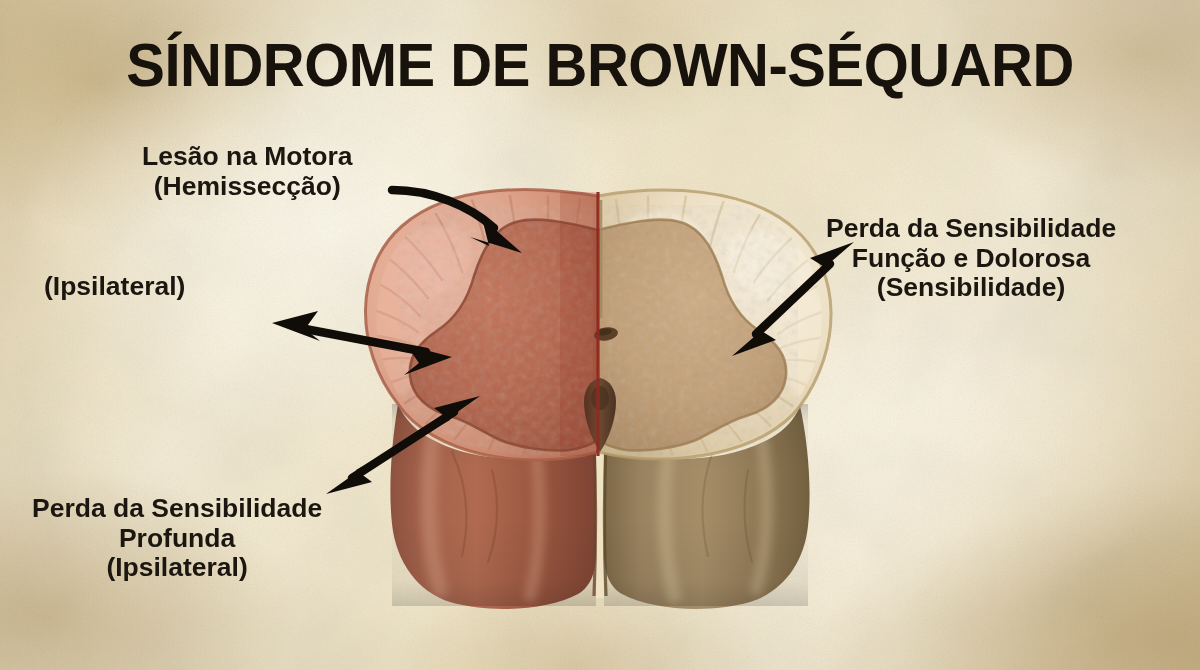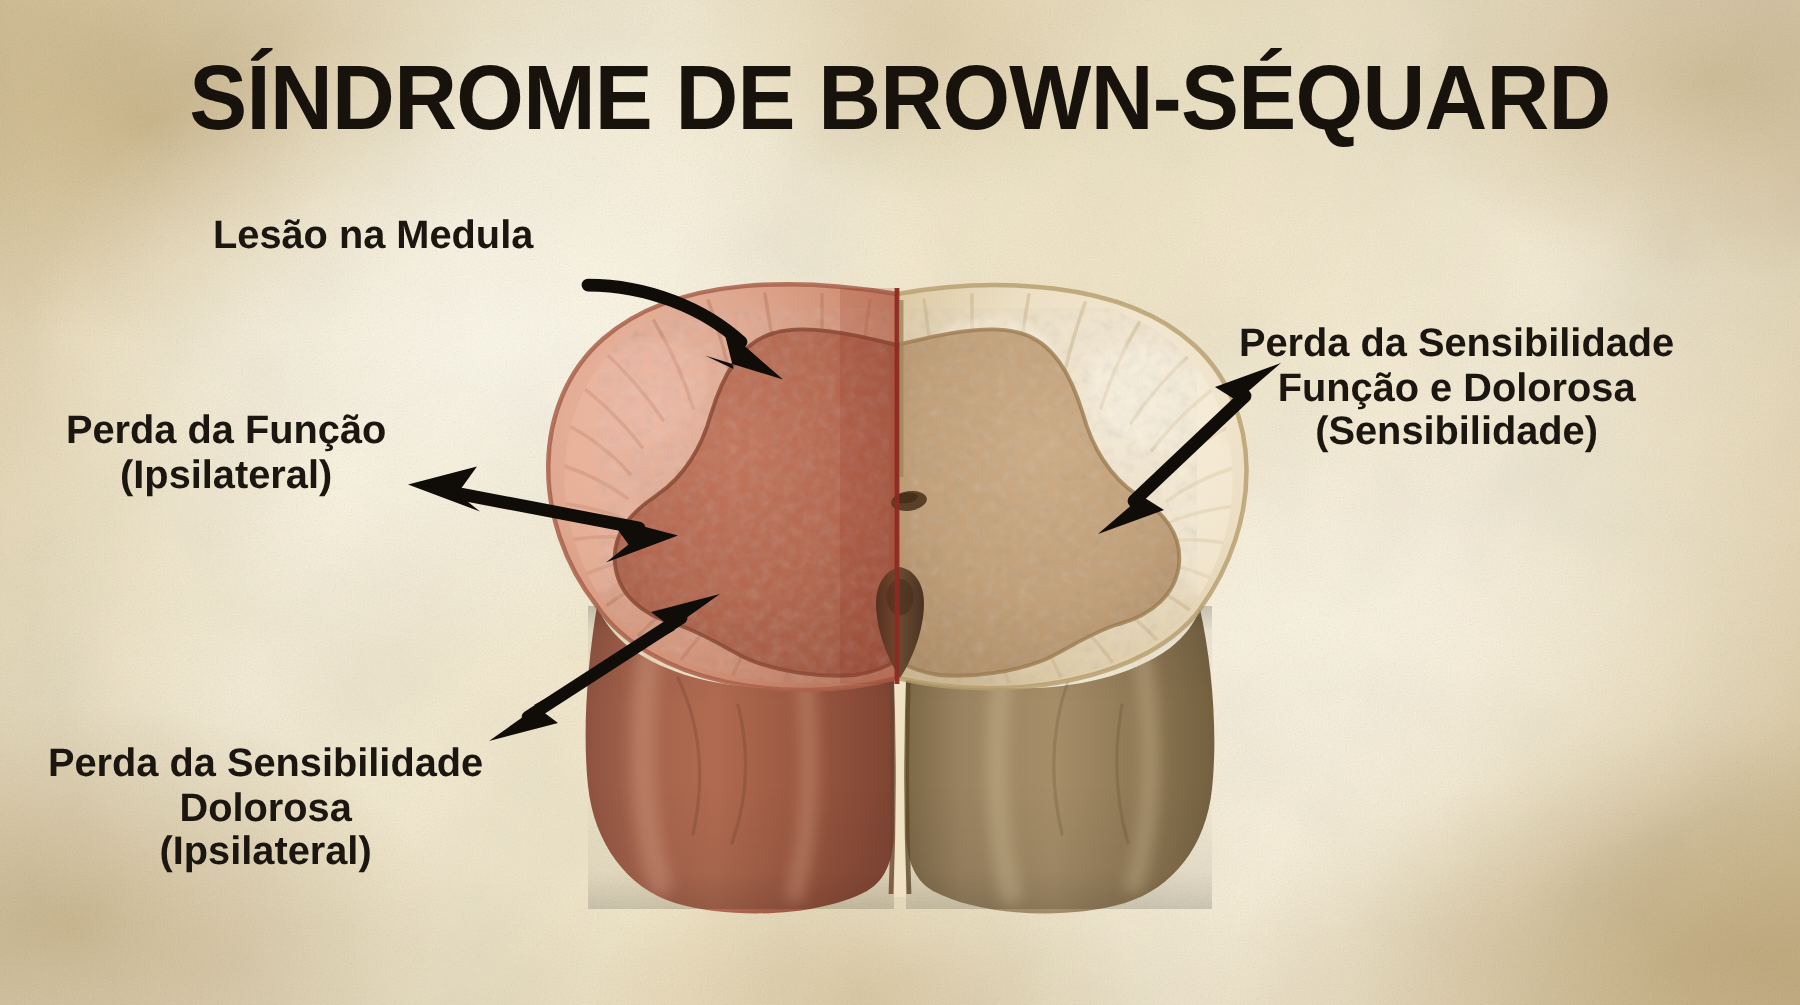--- a/index.html
+++ b/index.html
@@ -383,31 +383,31 @@
         <path d="M756,334 L830,264" stroke="#100c08" stroke-width="8.5" stroke-linecap="round" fill="none"></path>
         <path d="M732,356 L776,340 L760,330 L776,318 Z"></path>
         <path d="M854,242 L810,258 L826,268 L810,280 Z"></path>
       </g>
     </g>
   </svg>
 
   <div id="title">SÍNDROME DE BROWN-SÉQUARD</div>
 
   <div class="label" id="lbl-lesion">
-    <div>Lesão na Medula</div>
+    <div>Lesão na Motora</div>
+    <div>(Hemissecção)</div>
   </div>
 
   <div class="label" id="lbl-motor">
-    <div>Perda da Função</div>
     <div>(Ipsilateral)</div>
   </div>
 
   <div class="label" id="lbl-deep">
     <div>Perda da Sensibilidade</div>
-    <div>Dolorosa</div>
+    <div>Profunda</div>
     <div>(Ipsilateral)</div>
   </div>
 
   <div class="label" id="lbl-thermal">
     <div>Perda da Sensibilidade</div>
     <div>Função e Dolorosa</div>
     <div>(Sensibilidade)</div>
   </div>
 
 </div>

